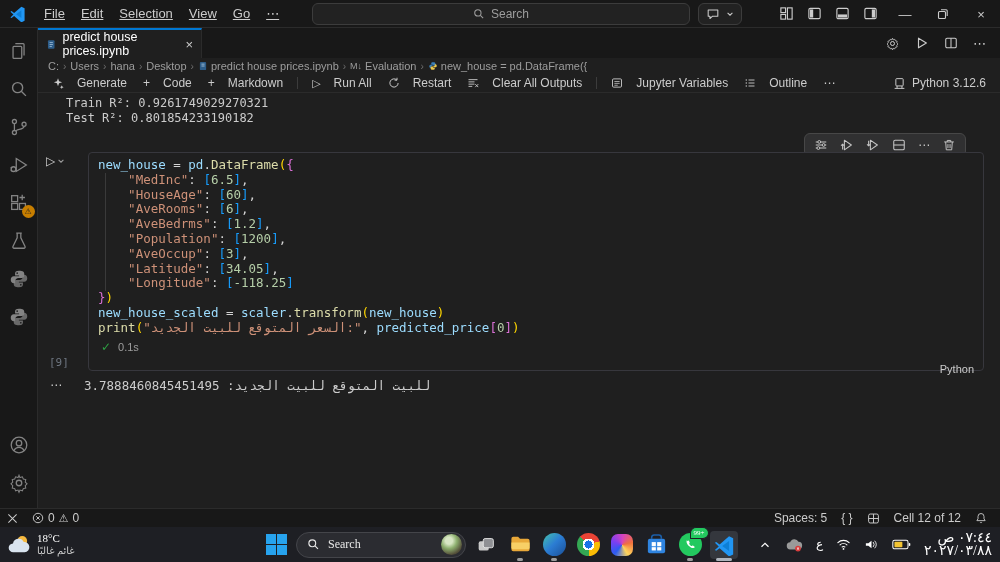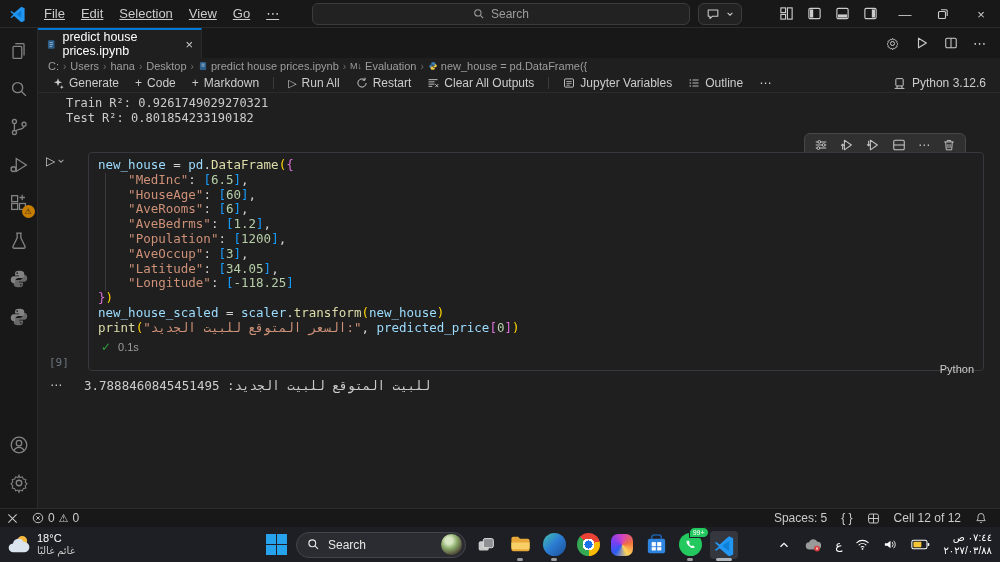--- a/index.html
+++ b/index.html
@@ -44,21 +44,21 @@
 
   
   .breadcrumbs { height:16px; background:#1f1f1f; display:flex; align-items:center; gap:3px;
     padding-left:10px; color:#9d9d9d; font-size:11px; white-space:nowrap; }
   .crumb-sep { color:#6e6e6e; font-size:10px; padding:0 1px; }
   .md-ico { font-size:9px; color:#9d9d9d; }
 
   
   .nbtoolbar { height:19px; background:#1f1f1f; border-bottom:1px solid #2b2b2b; display:flex;
     align-items:center; gap:4px; padding-left:8px; color:#cccccc; font-size:12px; white-space:nowrap; }
-  .nb-btn { display:flex; align-items:center; gap:5px; padding:0 6px; height:100%; }
+  .nb-btn { display:flex; align-items:center; gap:13px; padding:0 6px; height:100%; }
   .nb-sep { width:1px; height:12px; background:#3c3c3c; margin:0 4px; }
   .nb-right { margin-left:auto; display:flex; align-items:center; gap:6px; padding-right:14px; }
 
   
   .notebook { position:relative; flex:1; background:#1f1f1f; overflow:hidden; }
   .prev-output { position:absolute; left:28px; top:3px; font-size:12px; line-height:15px; color:#cccccc; }
 
   .cell-toolbar { position:absolute; right:34px; top:40px; display:flex; align-items:center; gap:12px;
     background:#303031; border:1px solid #474747; border-radius:6px; padding:4px 9px; }
   .cell-toolbar svg { width:14px; height:14px; }
@@ -87,21 +87,21 @@
   .out-text { font-size:12.5px; color:#cccccc; unicode-bidi:plaintext; }
 
   
   .statusbar { height:19px; background:#181818; border-top:1px solid #2b2b2b; display:flex;
     align-items:center; color:#cccccc; font-size:12px; }
   .sb-item { display:flex; align-items:center; gap:4px; padding:0 7px; height:100%; }
   .sb-right { margin-left:auto; display:flex; height:100%; padding-right:6px; }
   .warn-glyph { font-size:11px; }
 
   
-  .taskbar { position:relative; height:35px; background:#1e1f24; }
+  .taskbar { position:relative; height:35px; background:#1e1f24;font-family:Liberation Serif, serif; }
   .weather { position:absolute; left:6px; top:2px; display:flex; align-items:center; gap:5px; height:31px; }
   .weather-temp { color:#ffffff; font-size:11px; line-height:13px; }
   .weather-desc { color:#c9c9c9; font-size:10px; line-height:12px; unicode-bidi:plaintext; }
   .tb-center { position:absolute; left:50%; top:0; height:100%; transform:translateX(-50%);
     display:flex; align-items:center; gap:6px; }
   .tb-icon { width:28px; height:28px; border-radius:4px; display:flex; align-items:center;
     justify-content:center; position:relative; }
   .tb-icon.active { background:#34373d; }
   .run-dash { position:absolute; bottom:-2px; left:50%; transform:translateX(-50%); width:6px; height:3px;
     border-radius:2px; background:#9d9d9d; }
@@ -120,21 +120,21 @@
   .copilot-ball { width:22px; height:22px; border-radius:7px;
     background:conic-gradient(from 220deg, #2b5cf0, #7a3ff2, #d543c0, #f0703e, #ffd65c, #2b5cf0); }
   .wa-wrap { position:relative; width:23px; height:23px; }
   .wa-ball { width:23px; height:23px; border-radius:50%; background:#23c95f; display:flex;
     align-items:center; justify-content:center; }
   .wa-badge { position:absolute; top:-6px; right:-7px; background:#23c95f; color:#fff; font-size:7px;
     padding:1px 3px; border-radius:7px 7px 7px 1px; border:1px solid #1e1f24; }
   .tb-right { position:absolute; right:2px; top:0; height:100%; display:flex; align-items:center;
     gap:13px; padding-right:6px; color:#ffffff; }
   .lang-ind { font-size:12px; color:#ffffff; }
-  .clock { text-align:right; font-size:10px; line-height:12.5px; color:#ffffff; direction:ltr; }
+  .clock { text-align:right; font-size:14px; line-height:12.5px; color:#ffffff; direction:ltr; }
 </style>
 </head>
 <body>
 
 <div class="titlebar">
   <svg class="vscode-logo" viewBox="0 0 24 24">
     <path fill="#2196f3" d="M17.5 2.5 7.2 11.4 3.6 8.6 2 9.5l4.3 4-4.3 4 1.6.9 3.6-2.8 10.3 8.9 4.5-2.2V4.7L17.5 2.5z"></path>
     <path fill="#0d7fd6" d="M17.5 7.5v11L10 13l7.5-5.5z"></path>
   </svg>
   <div class="menu-item">File</div>

